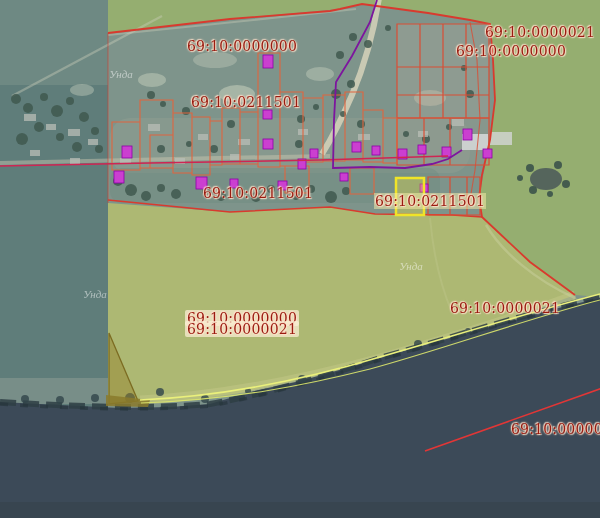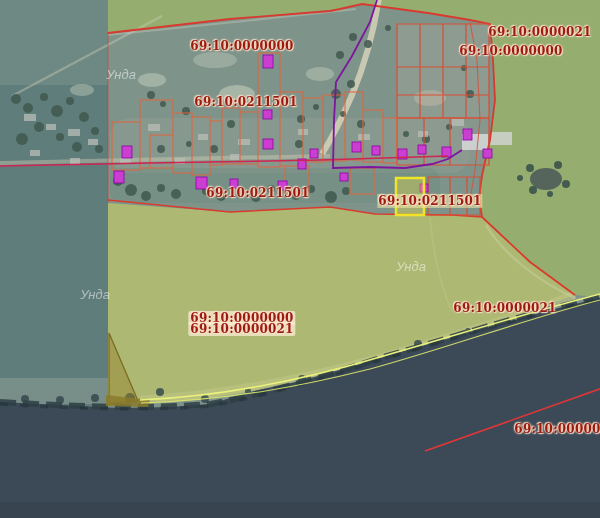--- a/index.html
+++ b/index.html
@@ -3,34 +3,34 @@
 <meta charset="utf-8">
 <style>
   html,body{margin:0;padding:0;background:#222;}
   #map-viewport{
     position:relative;width:600px;height:518px;overflow:hidden;
     font-family:"DejaVu Sans",sans-serif;
   }
   #map-viewport svg{position:absolute;left:0;top:0;}
   .cad-label{
     position:absolute;transform:translate(-50%,-50%);
-    font-family:"DejaVu Serif",serif;font-weight:bold;font-size:12px;
+    font-family:"DejaVu Serif",serif;font-weight:normal;font-size:14px;
     color:#9a1b10;white-space:nowrap;letter-spacing:.2px;z-index:5;
     text-shadow:0 0 2px rgba(255,219,200,.95),0 0 3px rgba(255,219,200,.85),
       1px 1px 1px rgba(255,230,205,.9),-1px -1px 1px rgba(255,230,205,.9);
   }
   .cad-label.boxed{
     background:rgba(252,240,214,.72);padding:0 2px;border-radius:2px;
   }
   .cad-label.sel{
     background:rgba(250,240,170,.5);padding:0 1px;
   }
   .place-label{
     position:absolute;transform:translate(-50%,-50%);
-    font-family:Liberation Sans, sans-serif;font-style:italic;font-size:13px;
+    font-family:Liberation Serif, serif;font-style:italic;font-size:11px;
     color:rgba(255,255,255,.5);white-space:nowrap;z-index:3;
   }
 </style>
 </head>
 <body>
 
 <div id="map-viewport">
 
   <svg width="600" height="518" viewBox="0 0 600 518">
 

